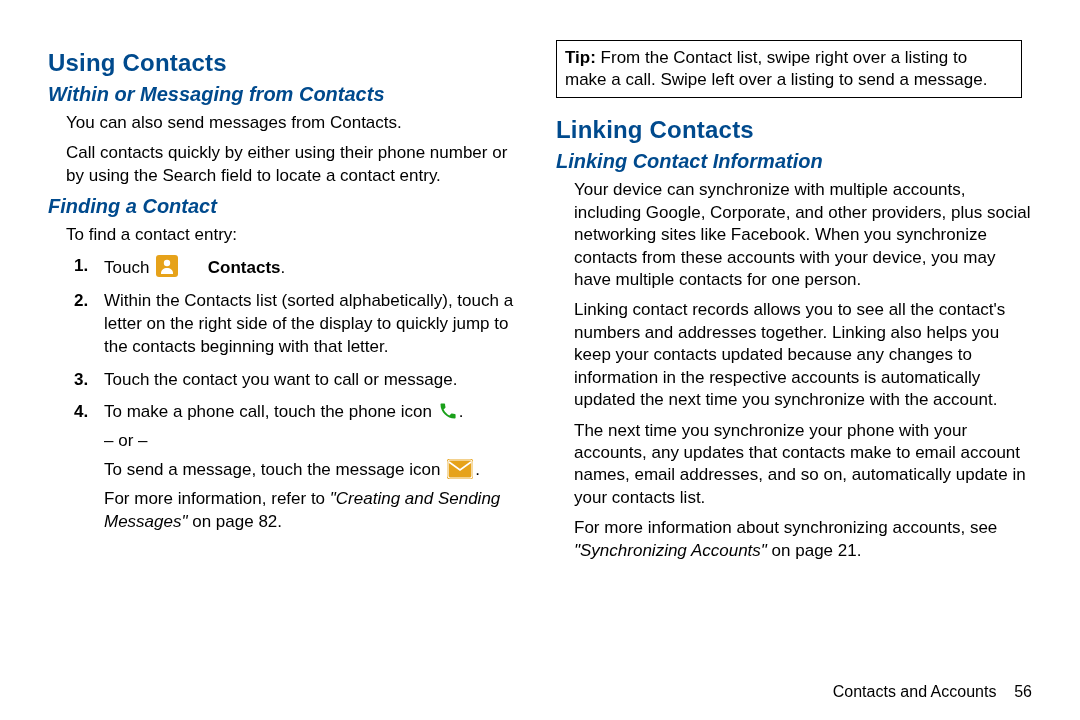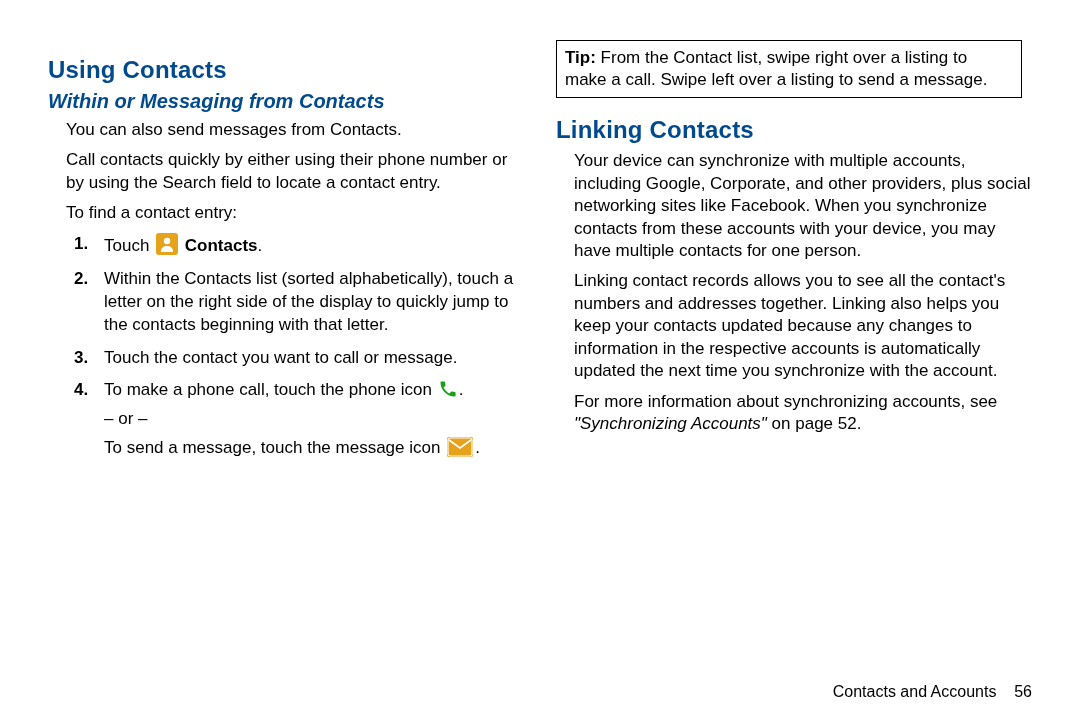--- a/index.html
+++ b/index.html
@@ -21,21 +21,21 @@
   }
   .col {
     flex: 1 1 0;
     min-width: 0;
   }
   h1 {
     font-family: Arial, Helvetica, sans-serif;
     font-weight: 900;
     color: #004a8d;
     font-size: 24px;
-    margin: 16px 0 6px 0;
+    margin: 9px 0 6px 0;
     letter-spacing: 0.2px;
   }
   h2 {
     font-family: Arial, Helvetica, sans-serif;
     font-weight: 700;
     font-style: italic;
     color: #004a8d;
     font-size: 20px;
     margin: 4px 0 6px 0;
   }
@@ -59,21 +59,21 @@
   }
   ol li .num {
     position: absolute;
     left: 26px;
     font-weight: 700;
   }
   ol li .sub {
     display: block;
     margin-top: 6px;
   }
-  .bold { font-weight: 700; }
+  .bold { font-weight: 700; margin-left: 23px; }
   .italic { font-style: italic; }
   .tipbox {
     border: 1px solid #000;
     padding: 6px 8px;
     margin: 0 10px 18px 0;
     font-size: 17px;
     line-height: 1.3;
   }
   .tipbox .tip-label { font-weight: 700; }
   .icon {
@@ -115,20 +115,21 @@
 <body>
 <div class="page-wrap">
 <div class="page">
 
   <div class="col">
     <h1>Using Contacts</h1>
     <h2>Within or Messaging from Contacts</h2>
     <p class="indent">You can also send messages from Contacts.</p>
     <p class="indent">Call contacts quickly by either using their phone number or by using the Search field to locate a contact entry.</p>
 
+    <h2>Finding a Contact</h2>
     <p class="indent">To find a contact entry:</p>
 
     <ol>
       <li>
         <span class="num">1.</span>
         <span>Touch </span><span class="icon"><svg viewBox="0 0 22 22">
                 <g fill="#fff">
                   <circle cx="11" cy="8" r="3.2"></circle>
                   <path d="M5 18c0-3 2.8-5 6-5s6 2 6 5v1H5z"></path>
                 </g>
@@ -148,34 +149,39 @@
                 <path fill="#1aa01a" d="M6.6 10.8c1.6 3.1 4.1 5.6 7.2 7.2l2.4-2.4c.3-.3.7-.4 1.1-.3 1.2.4 2.5.6 3.8.6.6 0 1 .4 1 1V21c0 .6-.4 1-1 1C10.6 22 2 13.4 2 2.9c0-.6.4-1 1-1h4.1c.6 0 1 .4 1 1 0 1.3.2 2.6.6 3.8.1.4 0 .8-.3 1.1l-2.4 2.4z"></path>
               </svg></span><span>.</span>
         <span class="sub">– or –</span>
         <span class="sub">
           <span>To send a message, touch the message icon </span><span class="icon msg-icon"><svg viewBox="0 0 26 20">
                   <rect x="0" y="0" width="26" height="20" rx="2" fill="#e6a21a"></rect>
                   <path d="M2 3l11 8 11-8" fill="none" stroke="#fff" stroke-width="1.6"></path>
                   <rect x="1" y="1" width="24" height="18" rx="2" fill="none" stroke="#fff" stroke-width="1.2"></rect>
                 </svg></span><span>.</span>
         </span>
+        <span class="sub">
+          <span>For more information, refer to </span><span class="italic">"Creating and Sending Messages"</span><span> on page 82.</span>
+        </span>
       </li>
     </ol>
   </div>
 
   <div class="col">
     <div class="tipbox">
       <span class="tip-label">Tip:</span><span> From the Contact list, swipe right over a listing to make a call. Swipe left over a listing to send a message.</span>
     </div>
 
     <h1>Linking Contacts</h1>
+    <h2>Linking Contact Information</h2>
     <p class="indent">Your device can synchronize with multiple accounts, including Google, Corporate, and other providers, plus social networking sites like Facebook. When you synchronize contacts from these accounts with your device, you may have multiple contacts for one person.</p>
     <p class="indent">Linking contact records allows you to see all the contact's numbers and addresses together. Linking also helps you keep your contacts updated because any changes to information in the respective accounts is automatically updated the next time you synchronize with the account.</p>
+    <p class="indent">The next time you synchronize your phone with your accounts, any updates that contacts make to email account names, email addresses, and so on, automatically update in your contacts list.</p>
     <p class="indent">
-      <span>For more information about synchronizing accounts, see </span><span class="italic">"Synchronizing Accounts"</span><span> on page 52.</span>
+      <span>For more information about synchronizing accounts, see </span><span class="italic">"Synchronizing Accounts"</span><span> on page 21.</span>
     </p>
   </div>
 </div>
 
 <div class="footer">
   <span>Contacts and Accounts</span>&nbsp;&nbsp;&nbsp;&nbsp;<span>56</span>
 </div>
 </div>
 
 </body></html>

